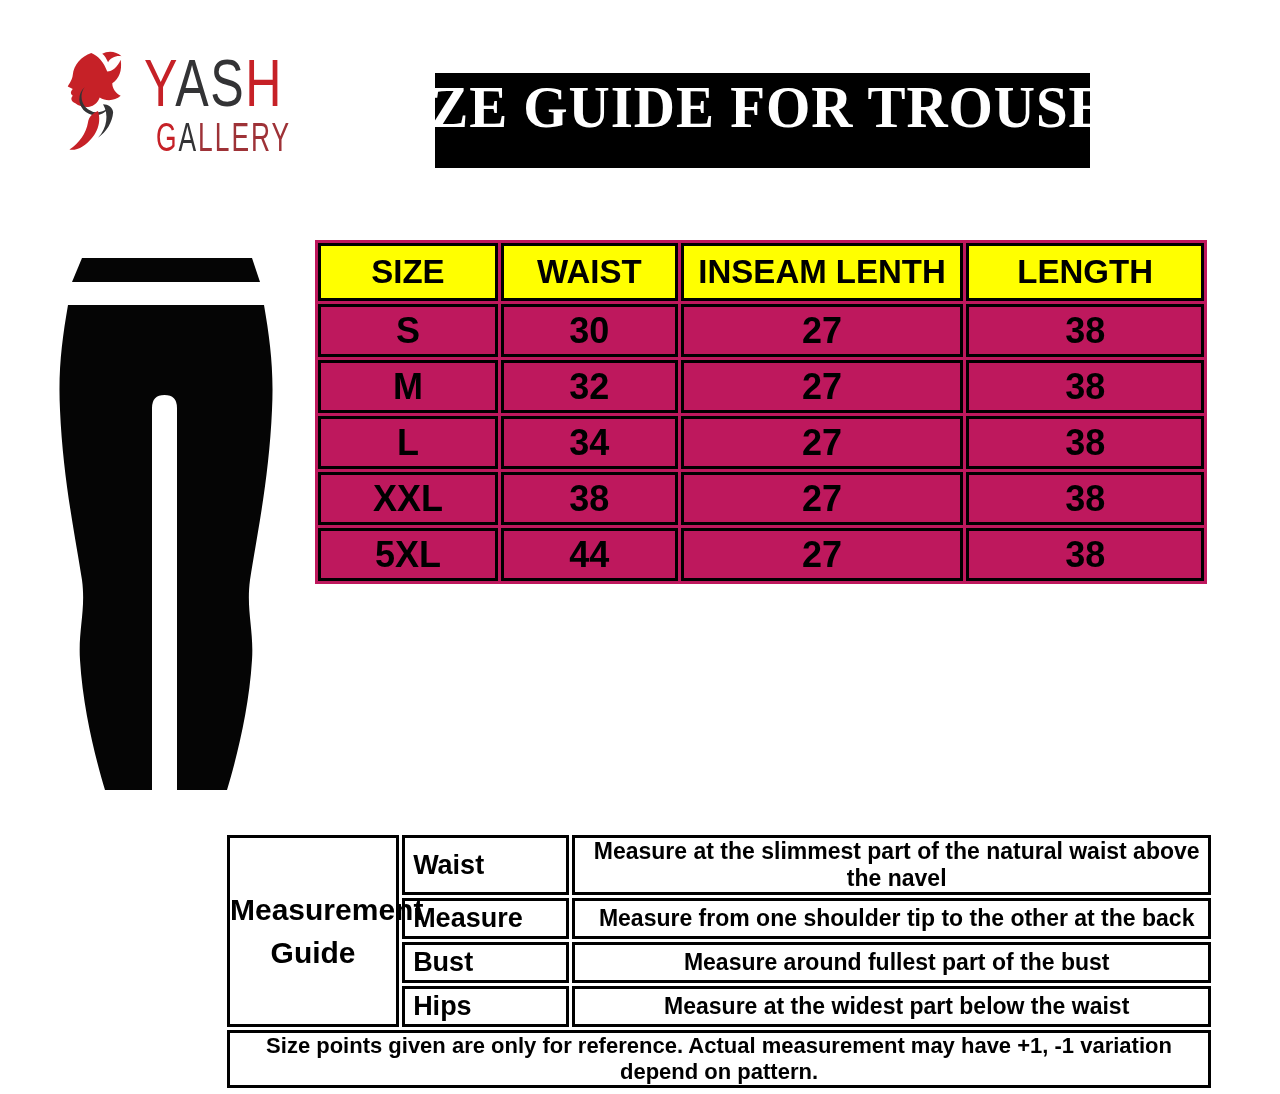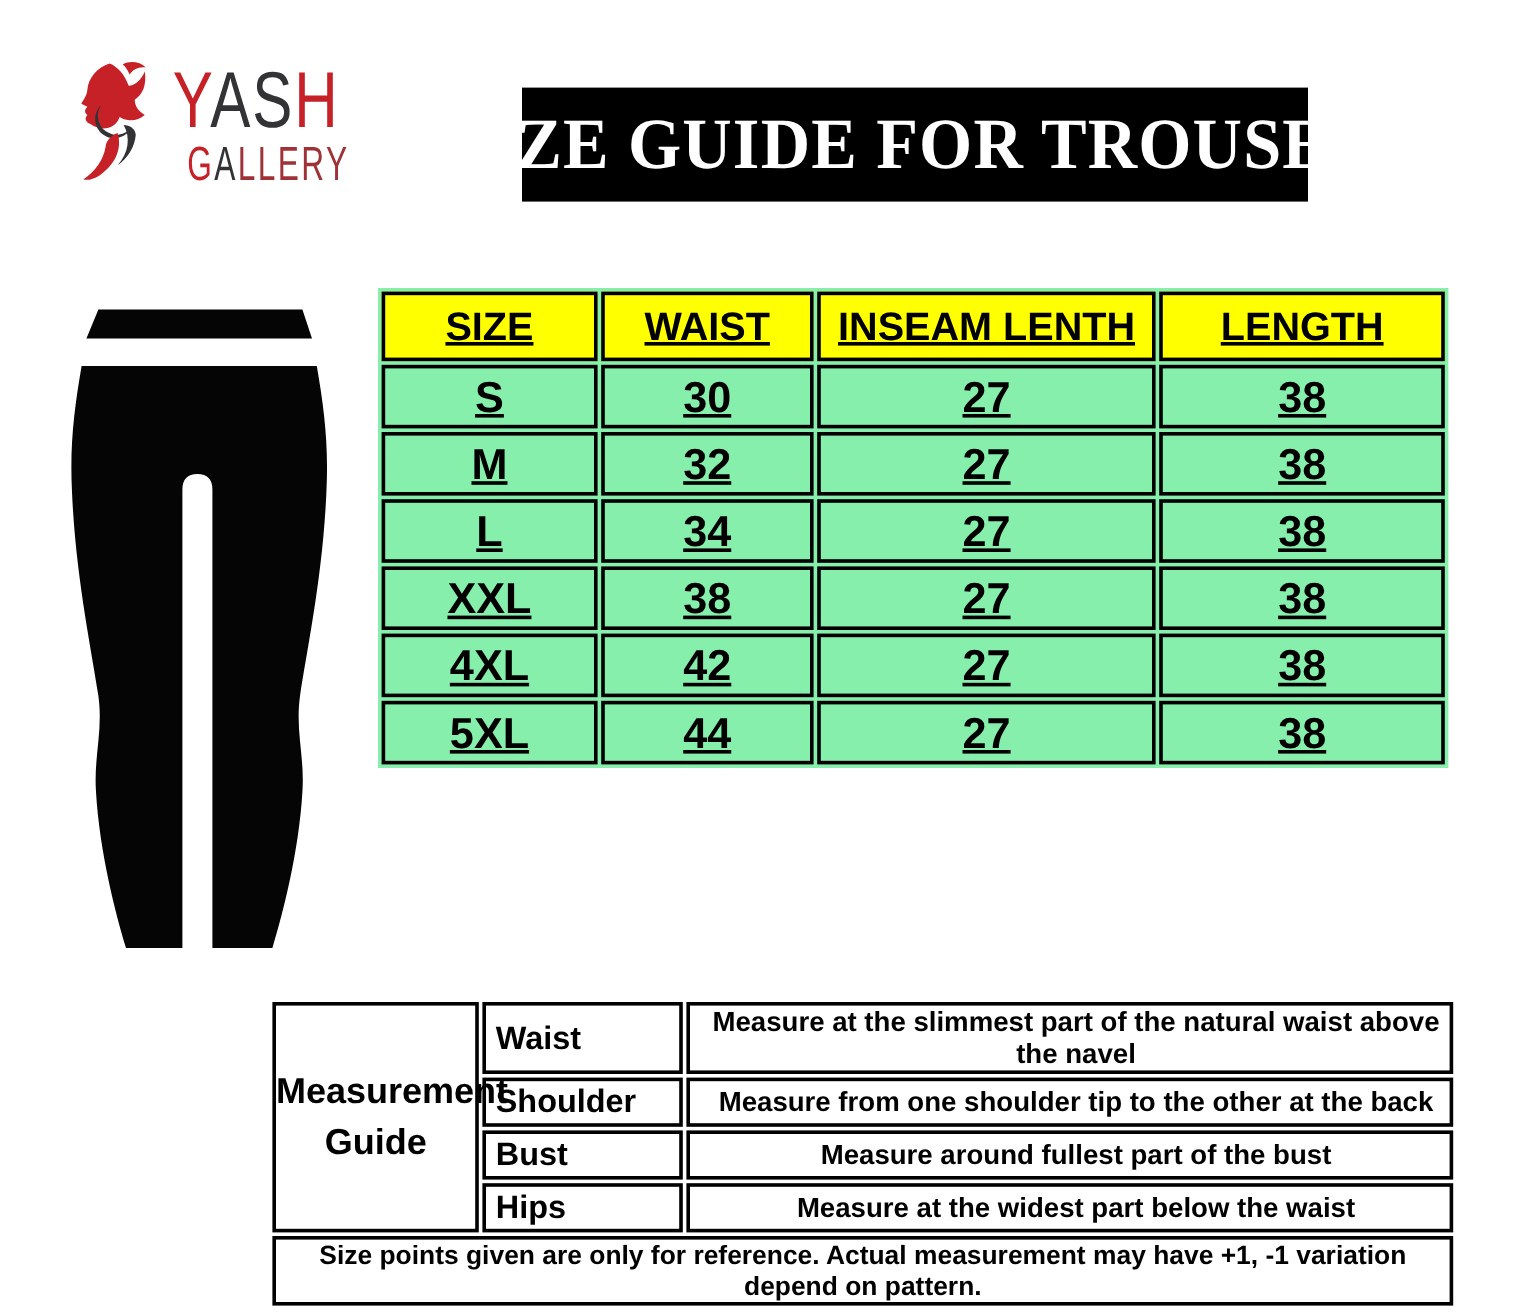--- a/index.html
+++ b/index.html
@@ -20,33 +20,33 @@
   }
   .brand-line2 {
     font-size: 40px; line-height: 1; letter-spacing: 3px; margin-top: 2px; margin-left: 12px;
     transform: scaleX(0.66); transform-origin: left top; white-space: nowrap;
     font-weight: 400;
   }
 
   
   .banner {
     position: absolute; left: 435px; top: 73px; width: 655px; height: 95px;
-    display: flex; align-items: center; justify-content: center;
+    display: flex; align-items: flex-start; justify-content: center;
   }
   .banner-text {
     font-family: "Liberation Serif", serif; font-weight: 700; font-size: 60px;
     letter-spacing: 1px; transform: scaleX(0.95); white-space: nowrap;
   }
 
   
   .trouser { position: absolute; left: 56px; top: 250px; width: 220px; height: 545px; }
 
   
   .size-table-wrap { position: absolute; left: 315px; top: 240px; width: 892px; }
-  table.size-table { width: 100%; border-collapse: separate; border-spacing: 3px; background: #86efac; table-layout: fixed; text-decoration: underline; }
+  table.size-table { width: 100%; border-collapse: separate; border-spacing: 3px; background: #be185d; table-layout: fixed; }
   table.size-table th, table.size-table td {
     border: 3px solid #000000; text-align: center; vertical-align: middle;
     font-family: "Liberation Sans", sans-serif; color: #000000;
   }
   table.size-table th { height: 58px; font-size: 33px; font-weight: 700; letter-spacing: 0px; }
   table.size-table td { height: 53px; font-size: 36px; font-weight: 700; }
   .col-size { width: 20.5%; } .col-waist { width: 20.2%; } .col-inseam { width: 32.2%; } .col-length { width: 27.1%; }
 
   
   .measure-wrap { position: absolute; left: 224px; top: 832px; width: 990px; }
@@ -136,26 +136,20 @@
           <td>27</td>
           <td>38</td>
         </tr>
         <tr>
           <td>XXL</td>
           <td>38</td>
           <td>27</td>
           <td>38</td>
         </tr>
         <tr>
-          <td>4XL</td>
-          <td>42</td>
-          <td>27</td>
-          <td>38</td>
-        </tr>
-        <tr>
           <td>5XL</td>
           <td>44</td>
           <td>27</td>
           <td>38</td>
         </tr>
       </tbody>
     </table>
   </div>
 
   <div class="measure-wrap">
@@ -163,21 +157,21 @@
       <tbody>
         <tr>
           <td class="m-title" rowspan="4">
             <div>Measurement</div>
             <div>Guide</div>
           </td>
           <td class="m-label">Waist</td>
           <td class="m-desc">Measure at the slimmest part of the natural waist above the navel</td>
         </tr>
         <tr>
-          <td class="m-label">Shoulder</td>
+          <td class="m-label">Measure</td>
           <td class="m-desc">Measure from one shoulder tip to the other at the back</td>
         </tr>
         <tr>
           <td class="m-label">Bust</td>
           <td class="m-desc">Measure around fullest part of the bust</td>
         </tr>
         <tr>
           <td class="m-label">Hips</td>
           <td class="m-desc">Measure at the widest part below the waist</td>
         </tr>

